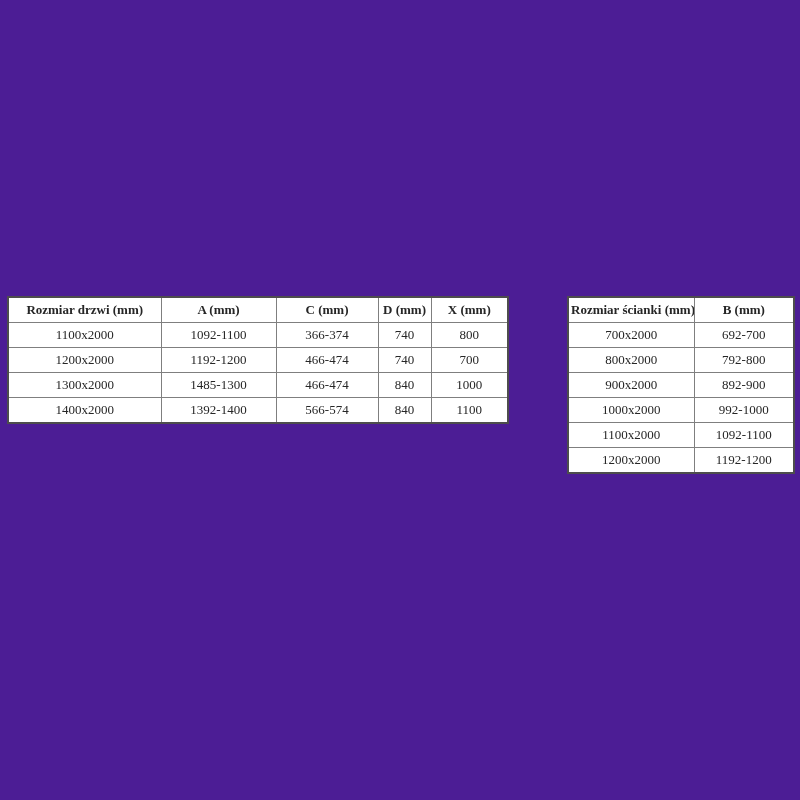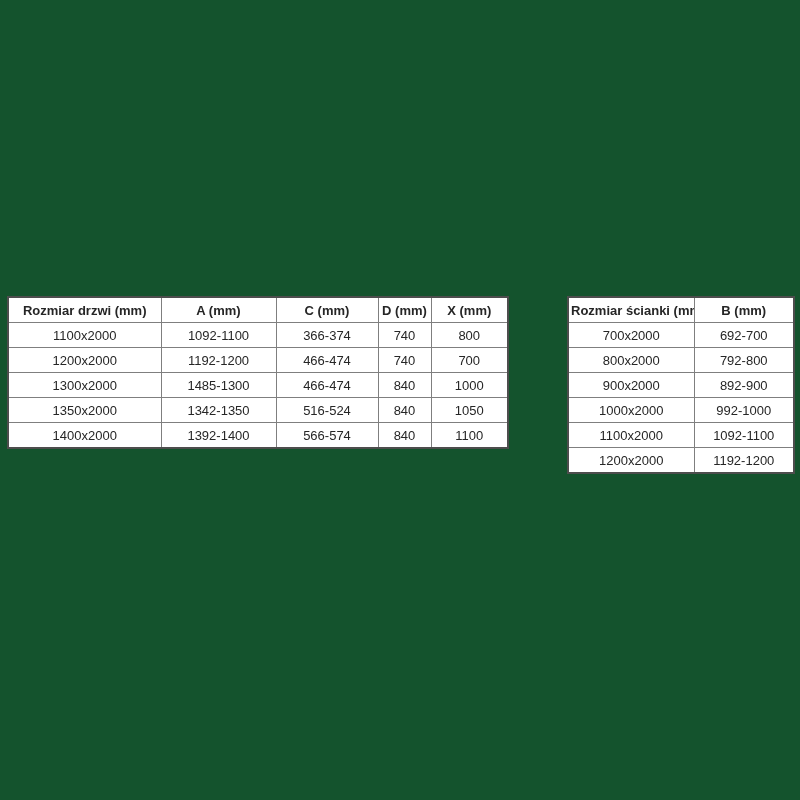--- a/index.html
+++ b/index.html
@@ -4,23 +4,23 @@
 <style>
   html, body {
     margin: 0;
     padding: 0;
     background: #ffffff;
   }
   .canvas {
     position: relative;
     width: 800px;
     height: 800px;
-    background: #14532d;
+    background: #4c1d95;
     overflow: hidden;
-    font-family: Liberation Sans, sans-serif;
+    font-family: Liberation Serif, serif;
   }
   table.spec {
     position: absolute;
     border-collapse: collapse;
     table-layout: fixed;
     font-size: 13px;
     color: #262626;
     background: #ffffff;
     border: 2px solid #4d4d4d;
   }
@@ -96,27 +96,20 @@
           <td>700</td>
         </tr>
         <tr>
           <td>1300x2000</td>
           <td>1485-1300</td>
           <td>466-474</td>
           <td>840</td>
           <td>1000</td>
         </tr>
         <tr>
-          <td>1350x2000</td>
-          <td>1342-1350</td>
-          <td>516-524</td>
-          <td>840</td>
-          <td>1050</td>
-        </tr>
-        <tr>
           <td>1400x2000</td>
           <td>1392-1400</td>
           <td>566-574</td>
           <td>840</td>
           <td>1100</td>
         </tr>
       </tbody>
     </table>
 
   <table class="spec" id="walls-table">

